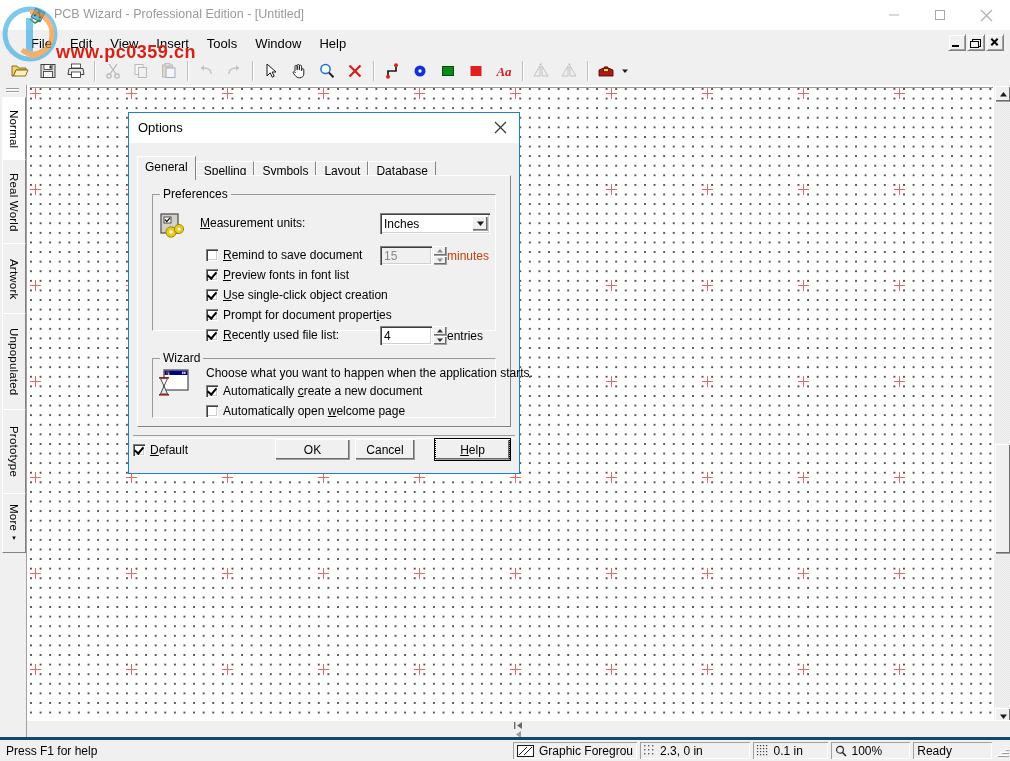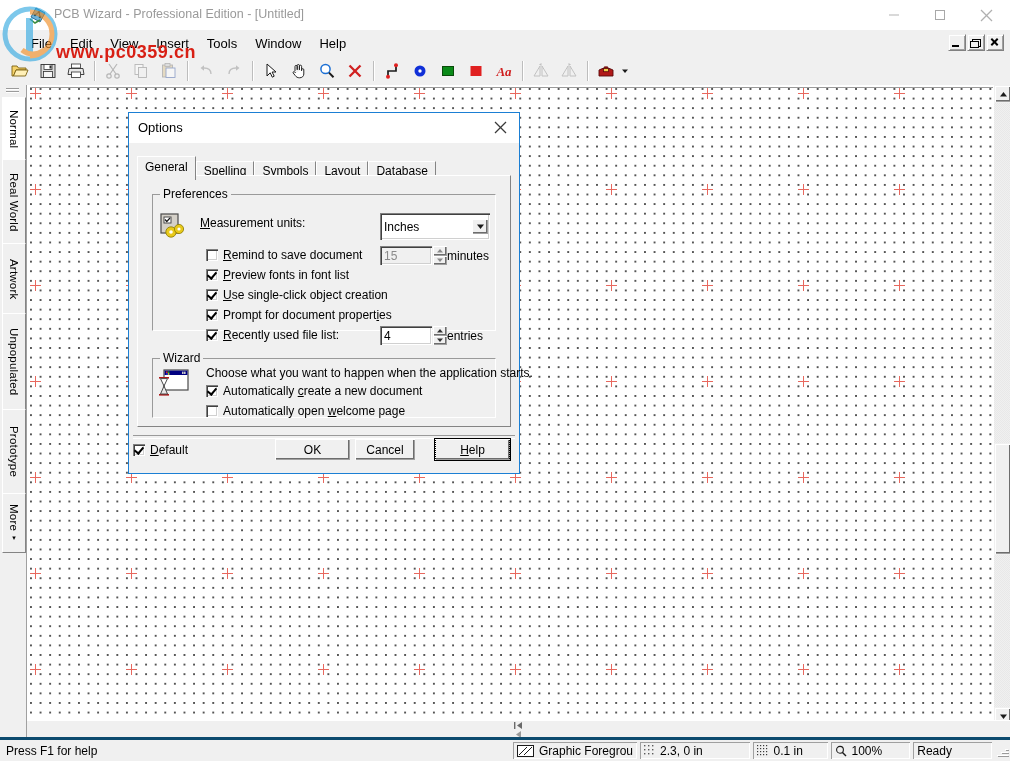--- a/index.html
+++ b/index.html
@@ -253,24 +253,24 @@
     box-shadow:inset 1px 1px 0 #808080, inset 2px 2px 0 #404040,
                inset -1px -1px 0 #ffffff, inset -2px -2px 0 #d0d0d0;
     position:relative;
   }
   .box.checked:after{
     content:"";position:absolute;left:3px;top:1px;width:4px;height:7px;
     border:solid #000;border-width:0 2px 2px 0;transform:rotate(40deg);
   }
   .lbl{white-space:nowrap;}
   .u{text-decoration:underline;}
-  .dis{color:#000000;}
+  .dis{color:#c2410c;}
 
   .combo{
-    position:absolute;height:27px;background:#ffffff;
+    position:absolute;height:21px;background:#ffffff;
     box-shadow:inset 1px 1px 0 #808080, inset 2px 2px 0 #404040,
                inset -1px -1px 0 #ffffff, inset -2px -2px 0 #d0d0d0;
     display:flex;align-items:center;
   }
   .combo .cval{padding-left:4px;font-size:12px;flex:1;}
   .combo .carrow{
     width:16px;height:15px;margin-right:2px;background:#f0f0f0;
     box-shadow:inset 1px 1px 0 #ffffff, inset -1px -1px 0 #a0a0a0,
                inset -2px -2px 0 #6d6d6d;
     display:flex;align-items:center;justify-content:center;font-size:7px;

